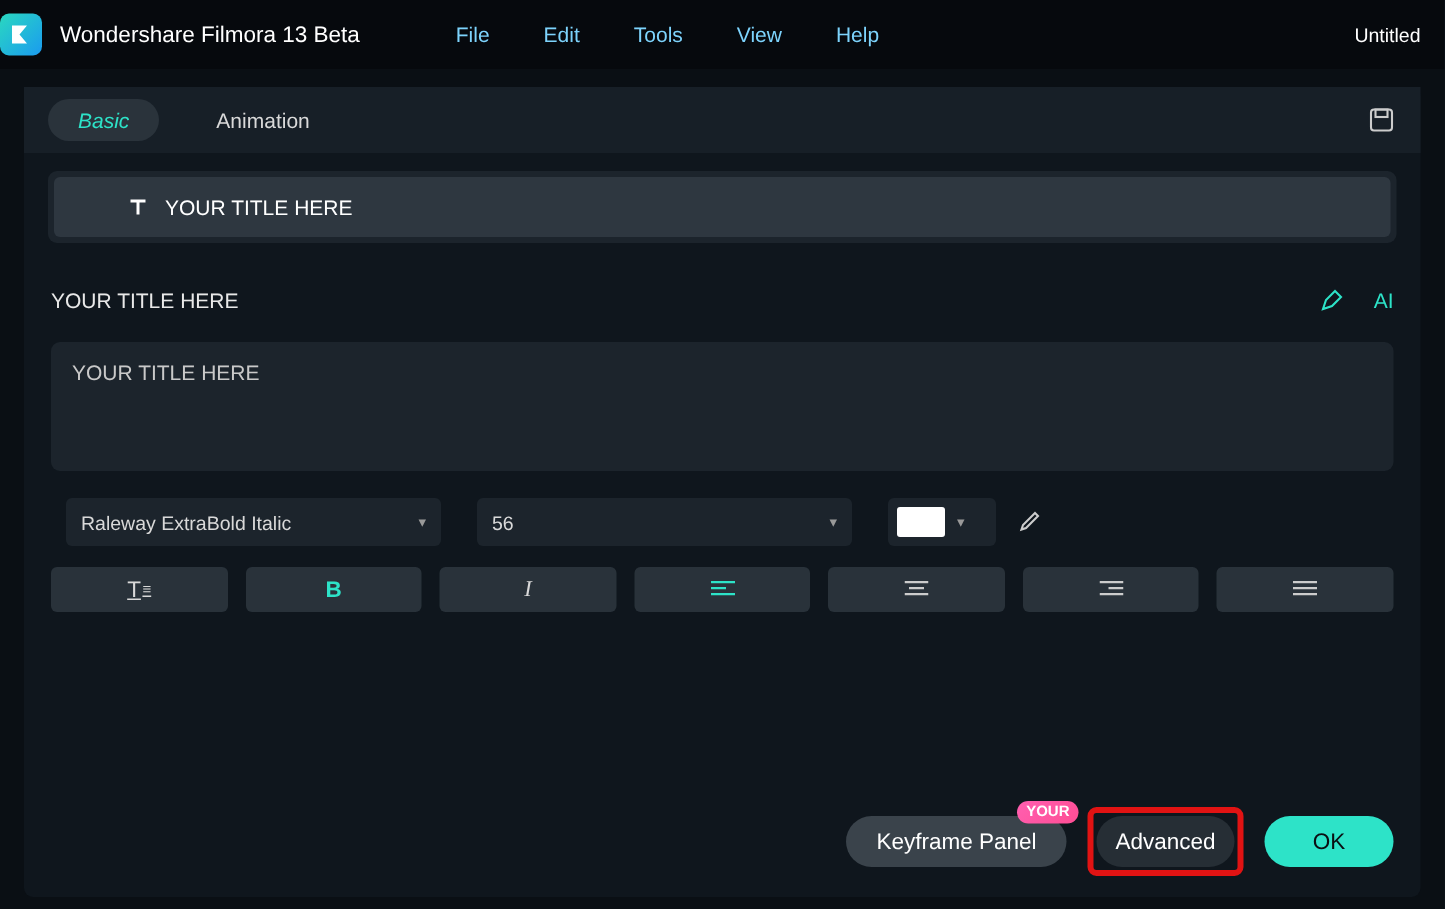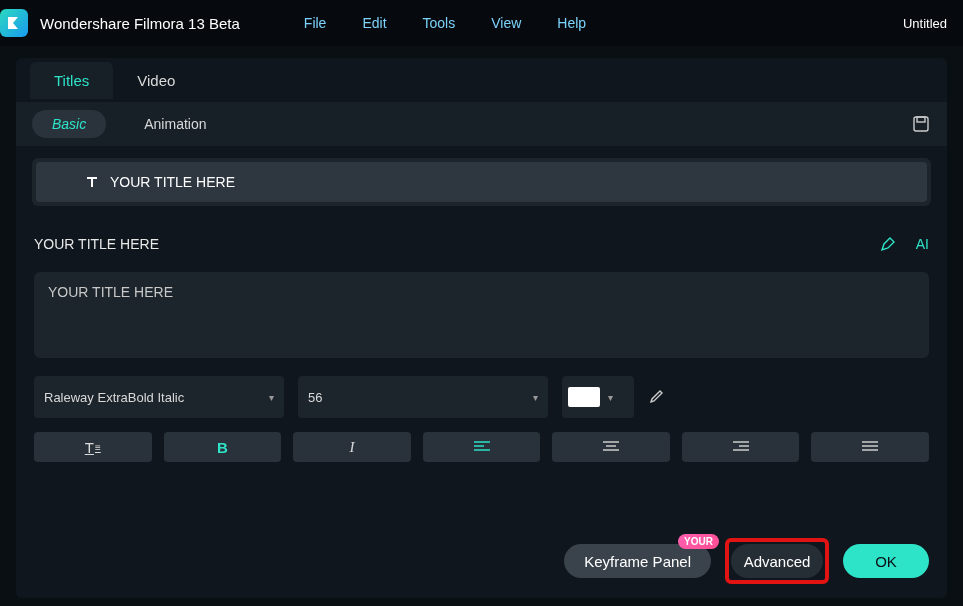--- a/index.html
+++ b/index.html
@@ -103,27 +103,28 @@
   }
   
   .controls-row {
     display:flex; align-items:center;
     gap: 14px;
     padding: 0 18px;
   }
   .select {
     background:#1c242c;
     border-radius:4px;
-    height: 42px;
+    height: 32px;
     display:flex; align-items:center;
     padding: 0 10px;
     font-size:13px;
     color:#d9d9d9;
     cursor:pointer;
     position:relative;
+    margin-left:10px;
   }
   .select .caret { margin-left:auto; font-size:10px; color:#999;}
   .font-select { width: 250px;}
   .size-select { width: 250px; gap: 30px;}
   .color-select { width: 72px; padding:3px 6px; display:flex;align-items:center;}
   .color-swatch { width:32px; height:20px; background:#fff; border-radius:2px;}
   .eyedropper { color:#ccc; cursor:pointer; font-size:15px;}
   
   .style-row {
     display:flex; align-items:center;
@@ -189,24 +190,20 @@
     <div class="menu-item">Edit</div>
     <div class="menu-item">Tools</div>
     <div class="menu-item">View</div>
     <div class="menu-item">Help</div>
   </div>
   <div class="doc-name">Untitled</div>
 </div>
 
 <div class="panel">
 
-  <div class="tabs-row">
-    <div class="tab active">Titles</div>
-    <div class="tab">Video</div>
-  </div>
 
   <div class="subtabs-row">
     <div class="subtab active">Basic</div>
     <div class="subtab">Animation</div>
     <div class="save-icon">
       <svg width="18" height="18" viewBox="0 0 18 18" fill="none" stroke="#ccc" stroke-width="1.4">
           <rect x="2" y="2" width="14" height="14" rx="2"></rect>
           <rect x="5" y="2" width="8" height="5"></rect>
         </svg>
     </div>

